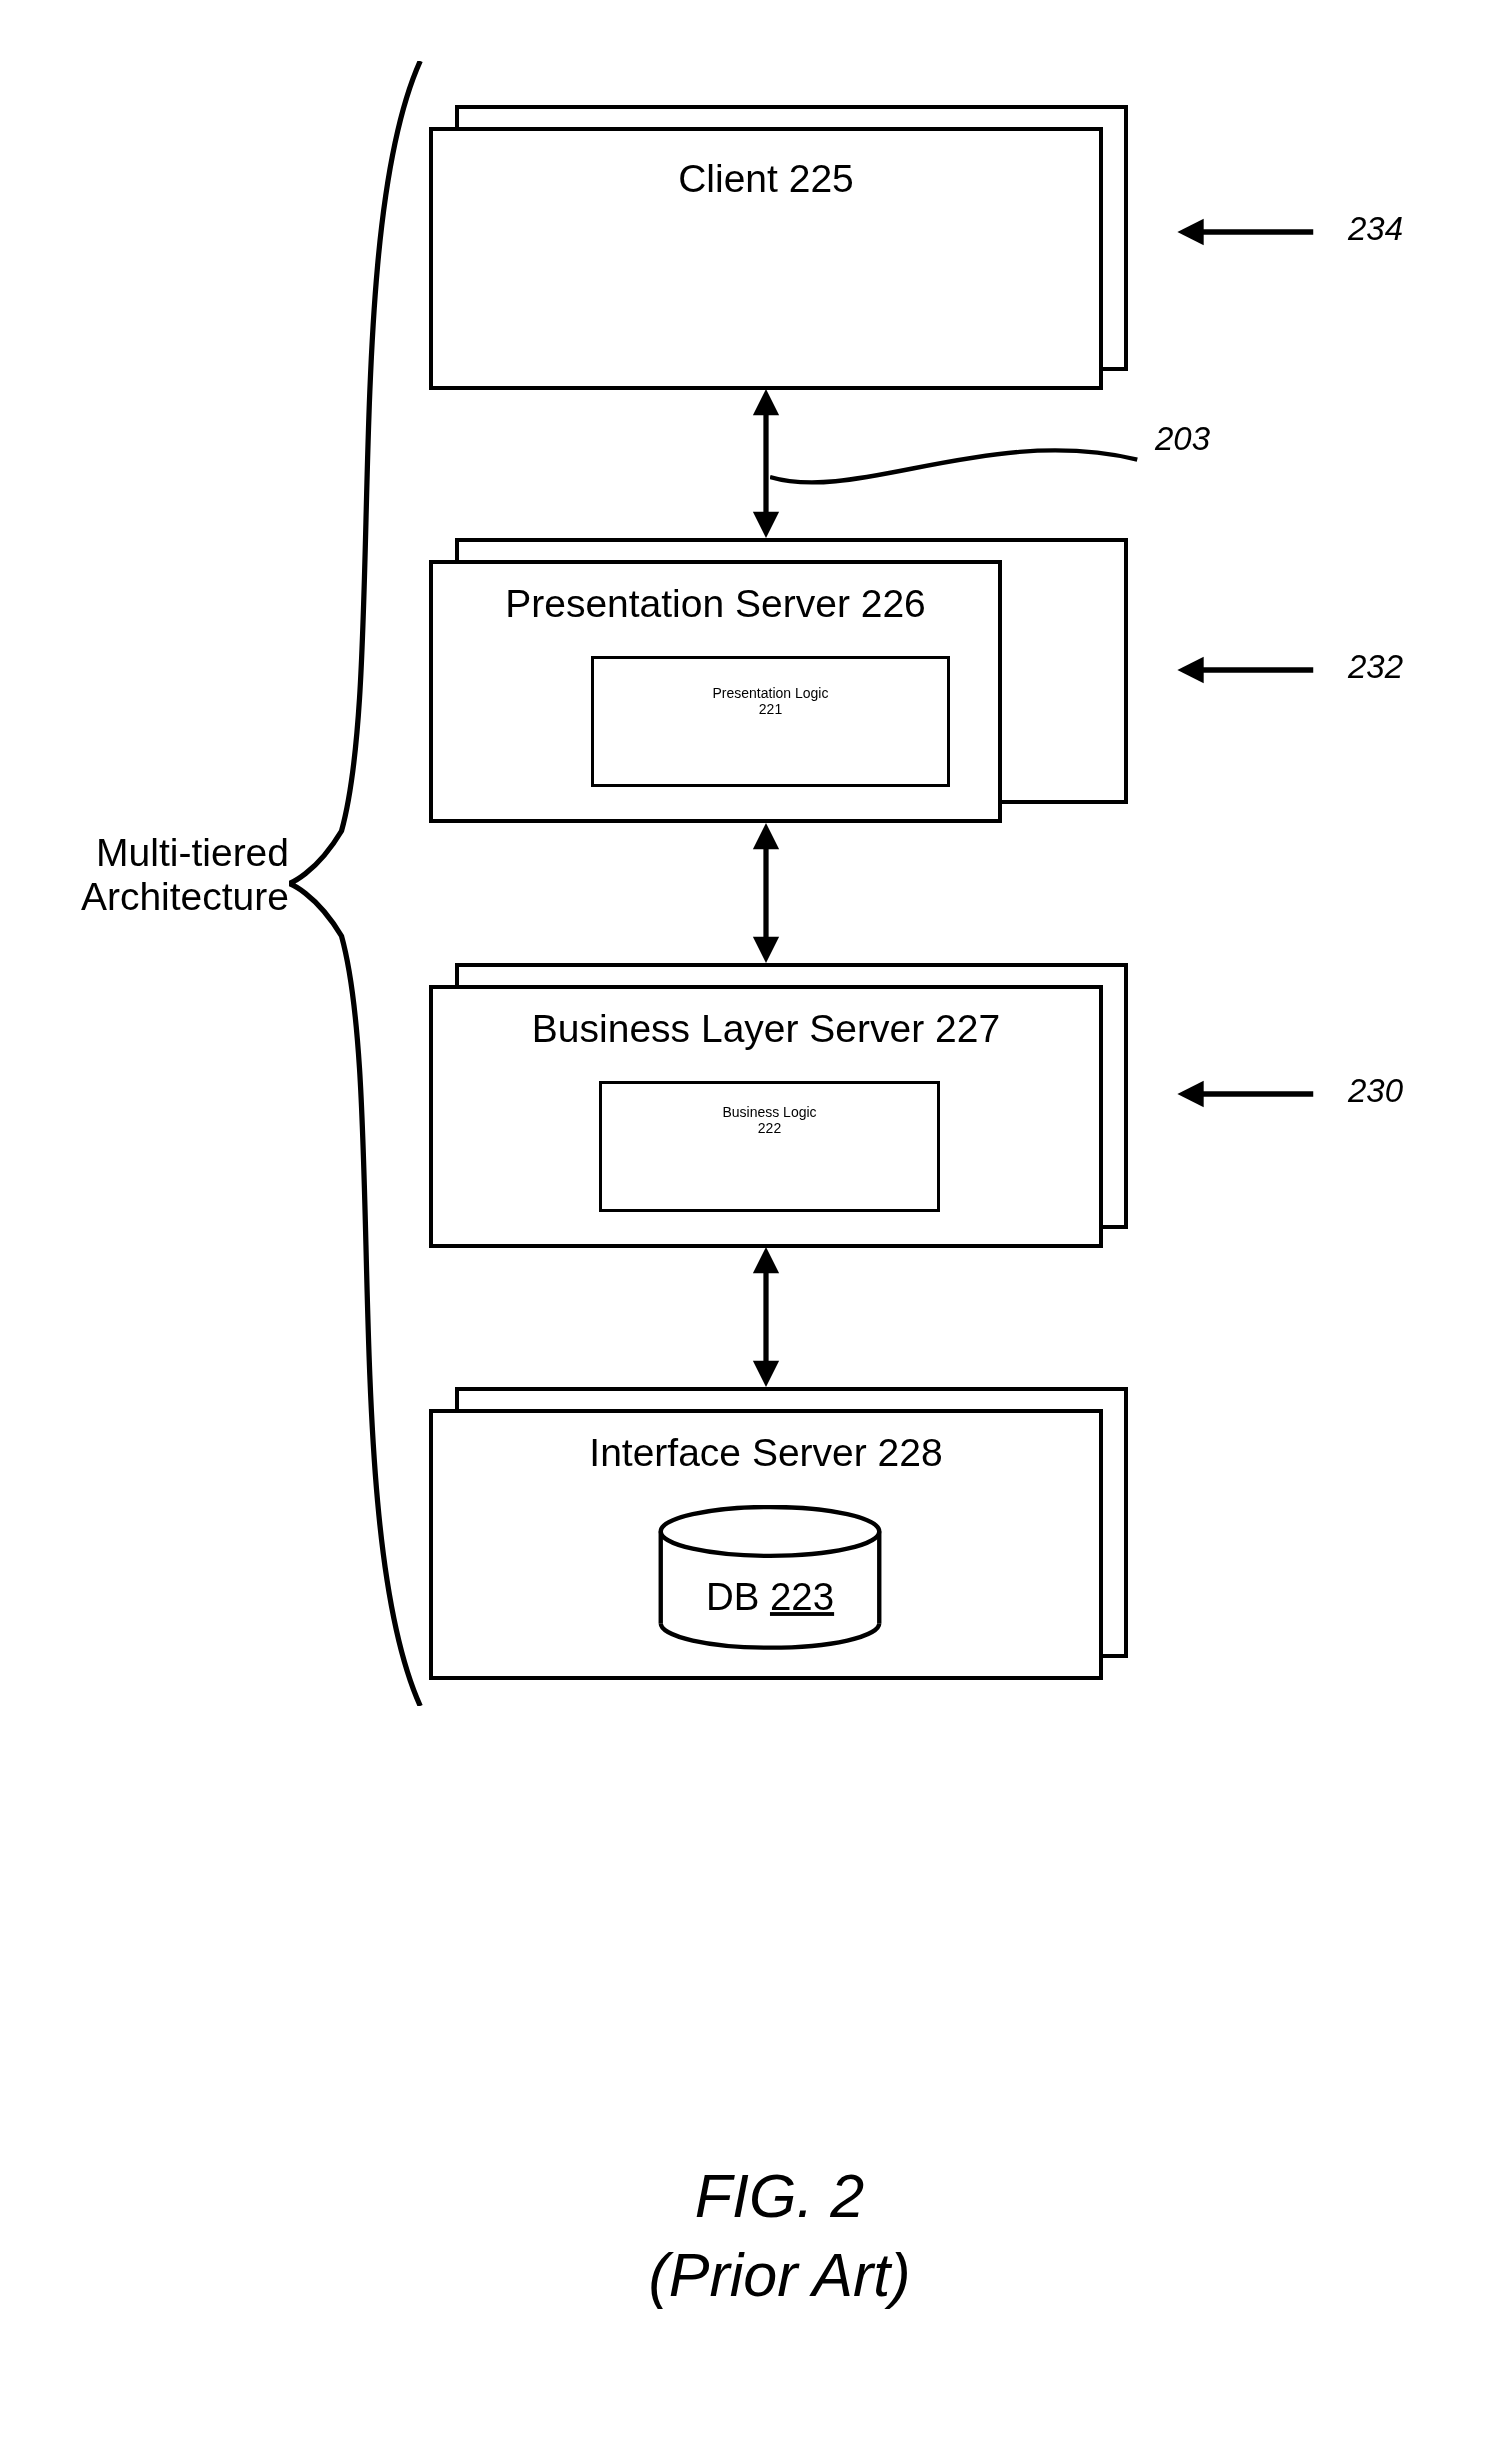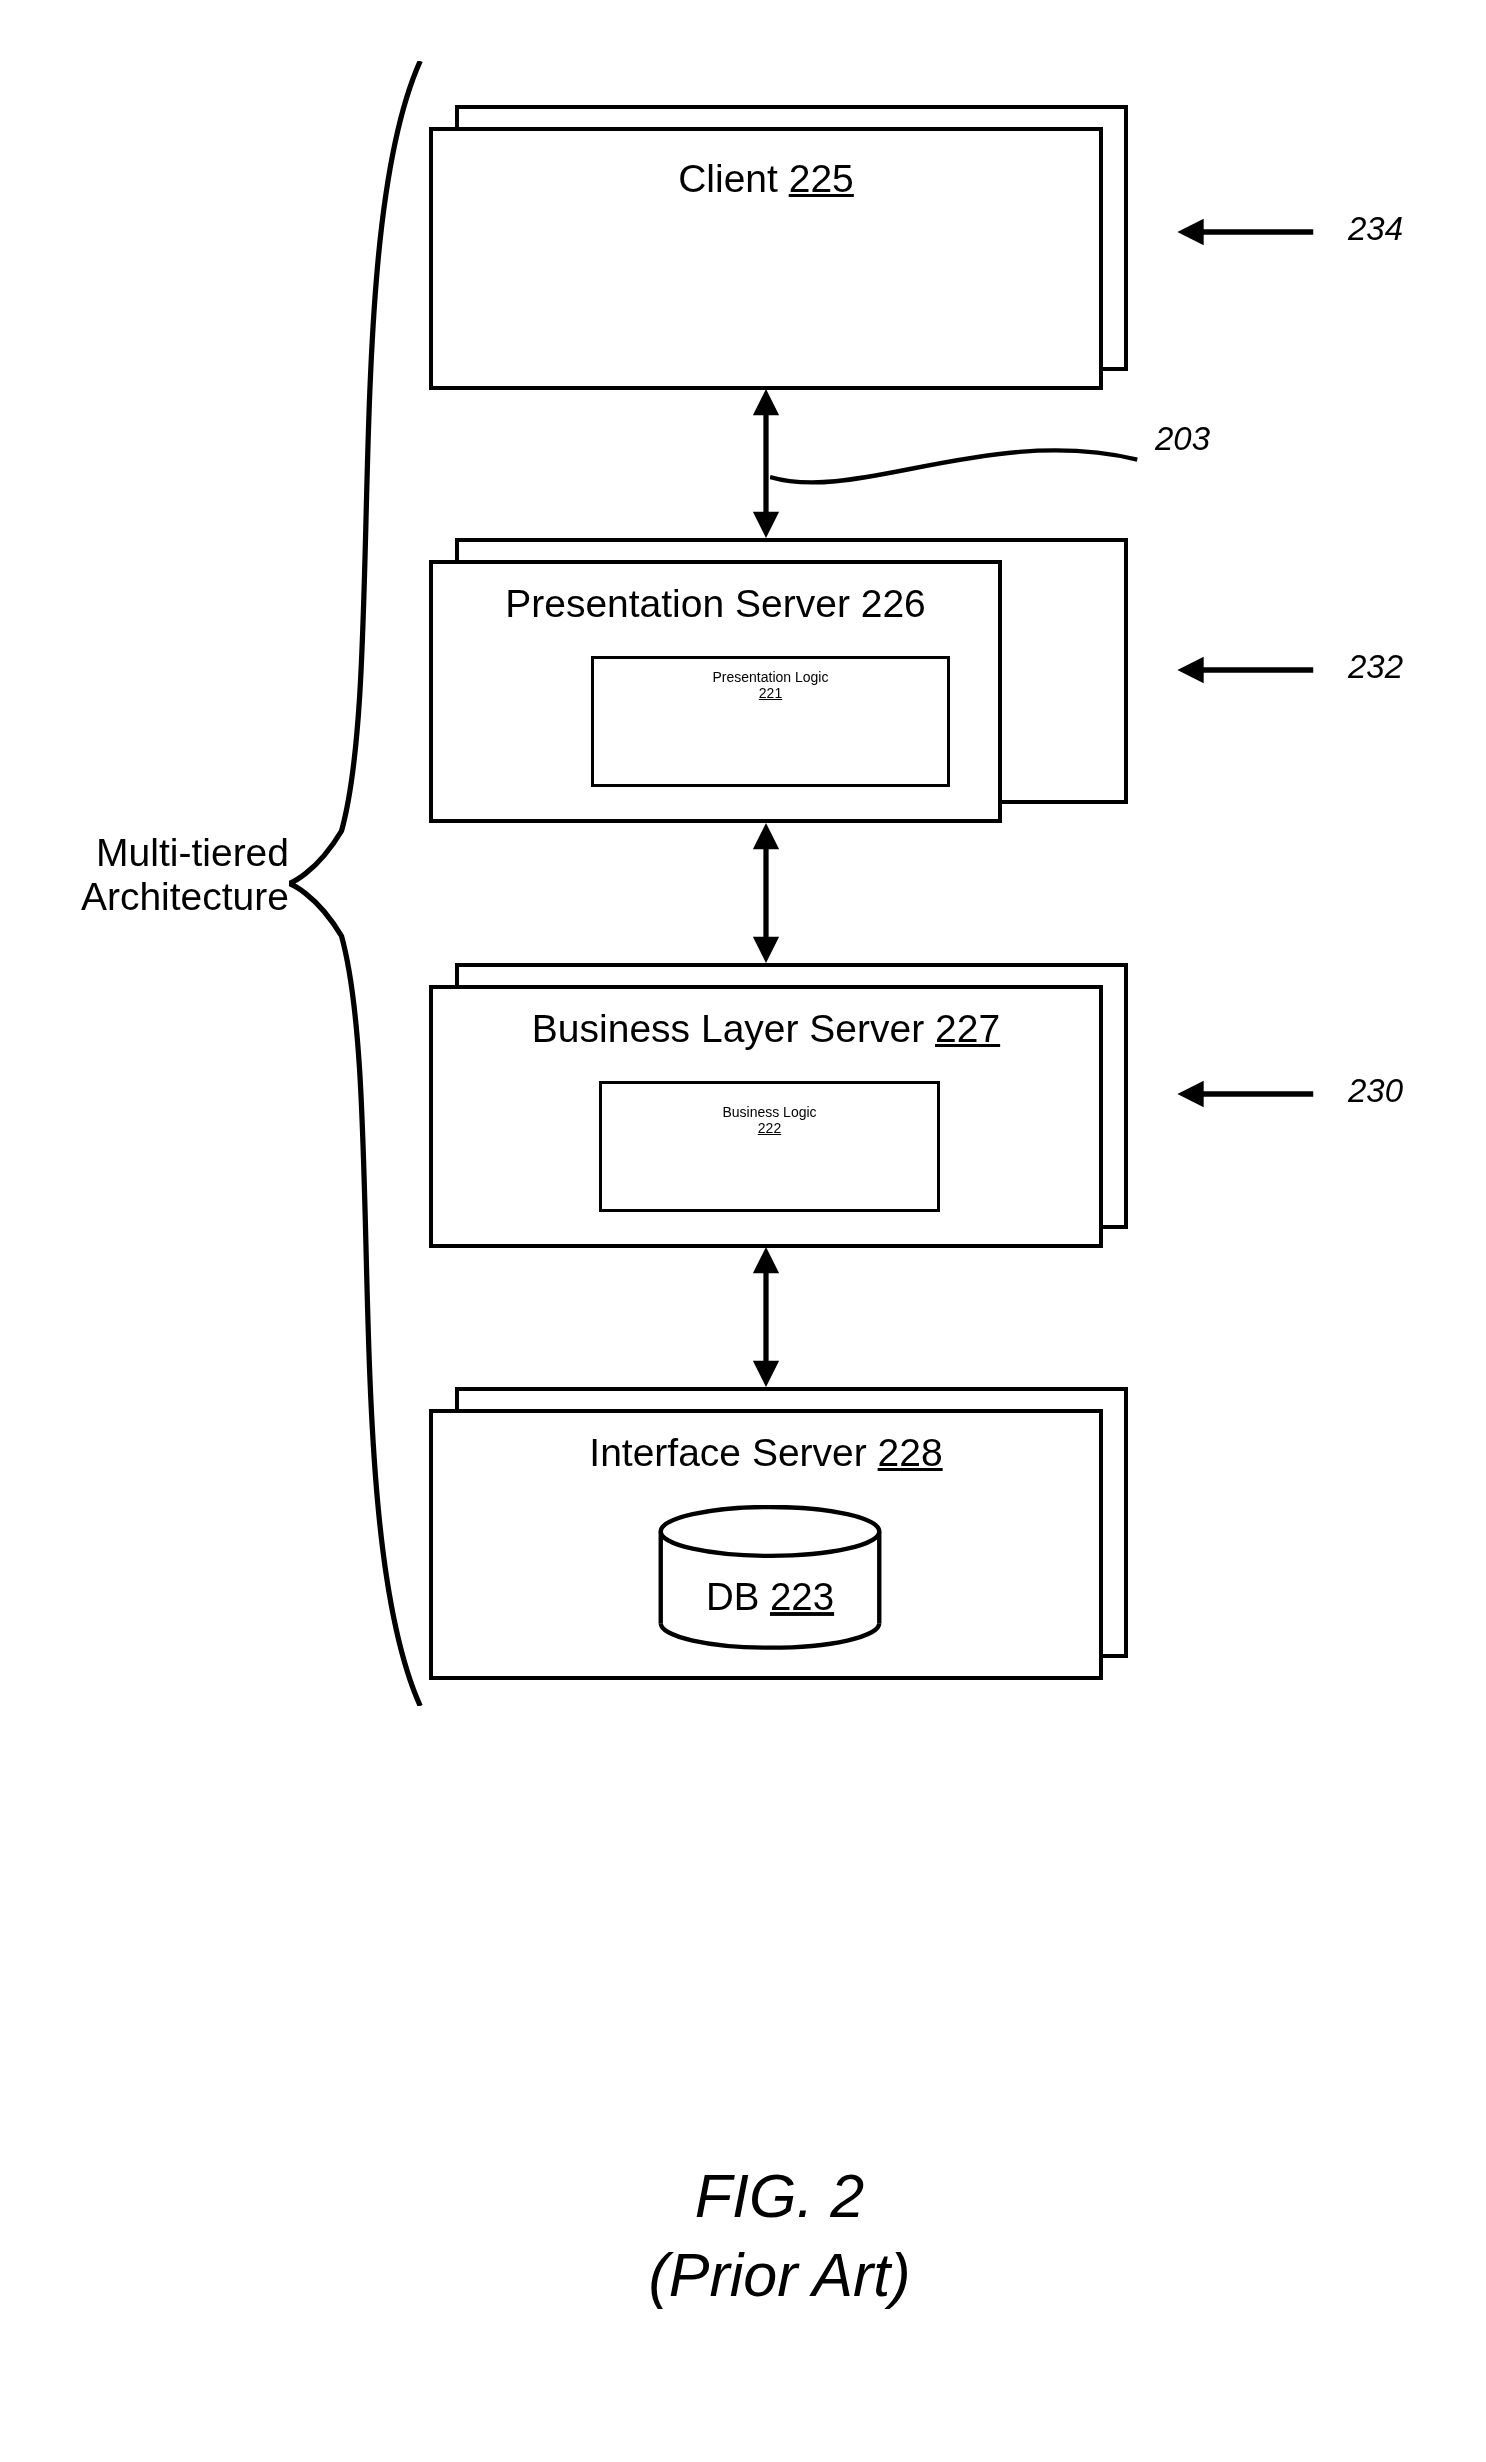--- a/index.html
+++ b/index.html
@@ -43,21 +43,20 @@
     position: absolute;
     border: 3.5px solid #000;
     background: #fff;
     box-sizing: border-box;
     text-align: center;
   }
   .title-line {
     font-size: 39px;
   }
   .under {
-    text-decoration: underline;
   }
   .label-text {
     position: absolute;
     font-size: 39px;
     text-align: right;
   }
   .ref-num {
     position: absolute;
     font-size: 33px;
     font-style: italic;
@@ -101,21 +100,21 @@
   </svg>
   <div class="ref-num" style="left:1155px;top:420px">203</div>
 
   <div class="stackwrap" style="left:429px;top:538px;width:691px;height:280px">
     <div class="shadowbox" style="left:26px;top:0;width:665px;height:258px"></div>
     <div class="mainbox" style="left:0;top:22px;width:573px;height:263px">
       <div class="title-line" style="margin-top:17.5px">
         <span>Presentation Server</span>
         <span>226</span>
       </div>
-      <div class="innerbox" style="left:158px;top:92px;width:359px;height:131px;padding-top:10px">
+      <div class="innerbox" style="left:158px;top:92px;width:359px;height:131px;padding-top:26px">
         <span>Presentation Logic</span><br>
         <span class="under">221</span>
       </div>
     </div>
   </div>
   <svg style="position:absolute;left:1173px;top:648px" width="149" height="44" viewBox="0 0 170 50">
     <line x1="30" y1="25" x2="160" y2="25" stroke="#000" stroke-width="6"></line>
     <polygon points="5,25 35,10 35,40" fill="#000"></polygon>
   </svg>
   <div class="ref-num" style="left:1348px;top:648px">232</div>

